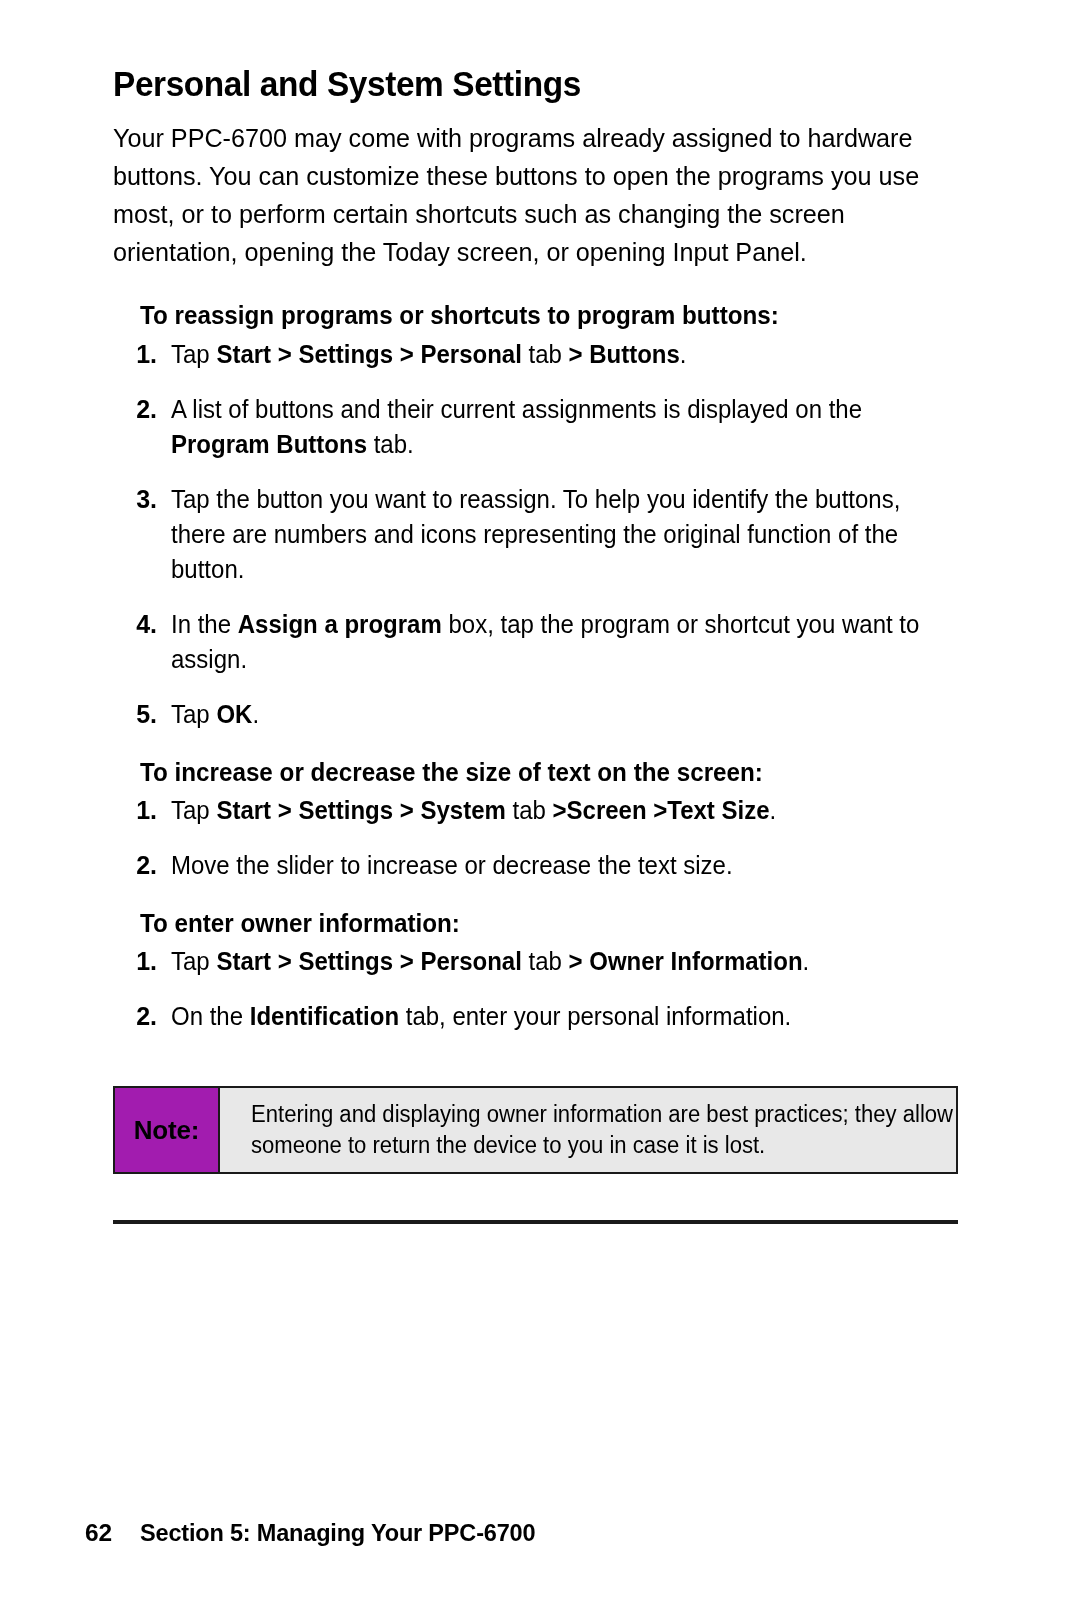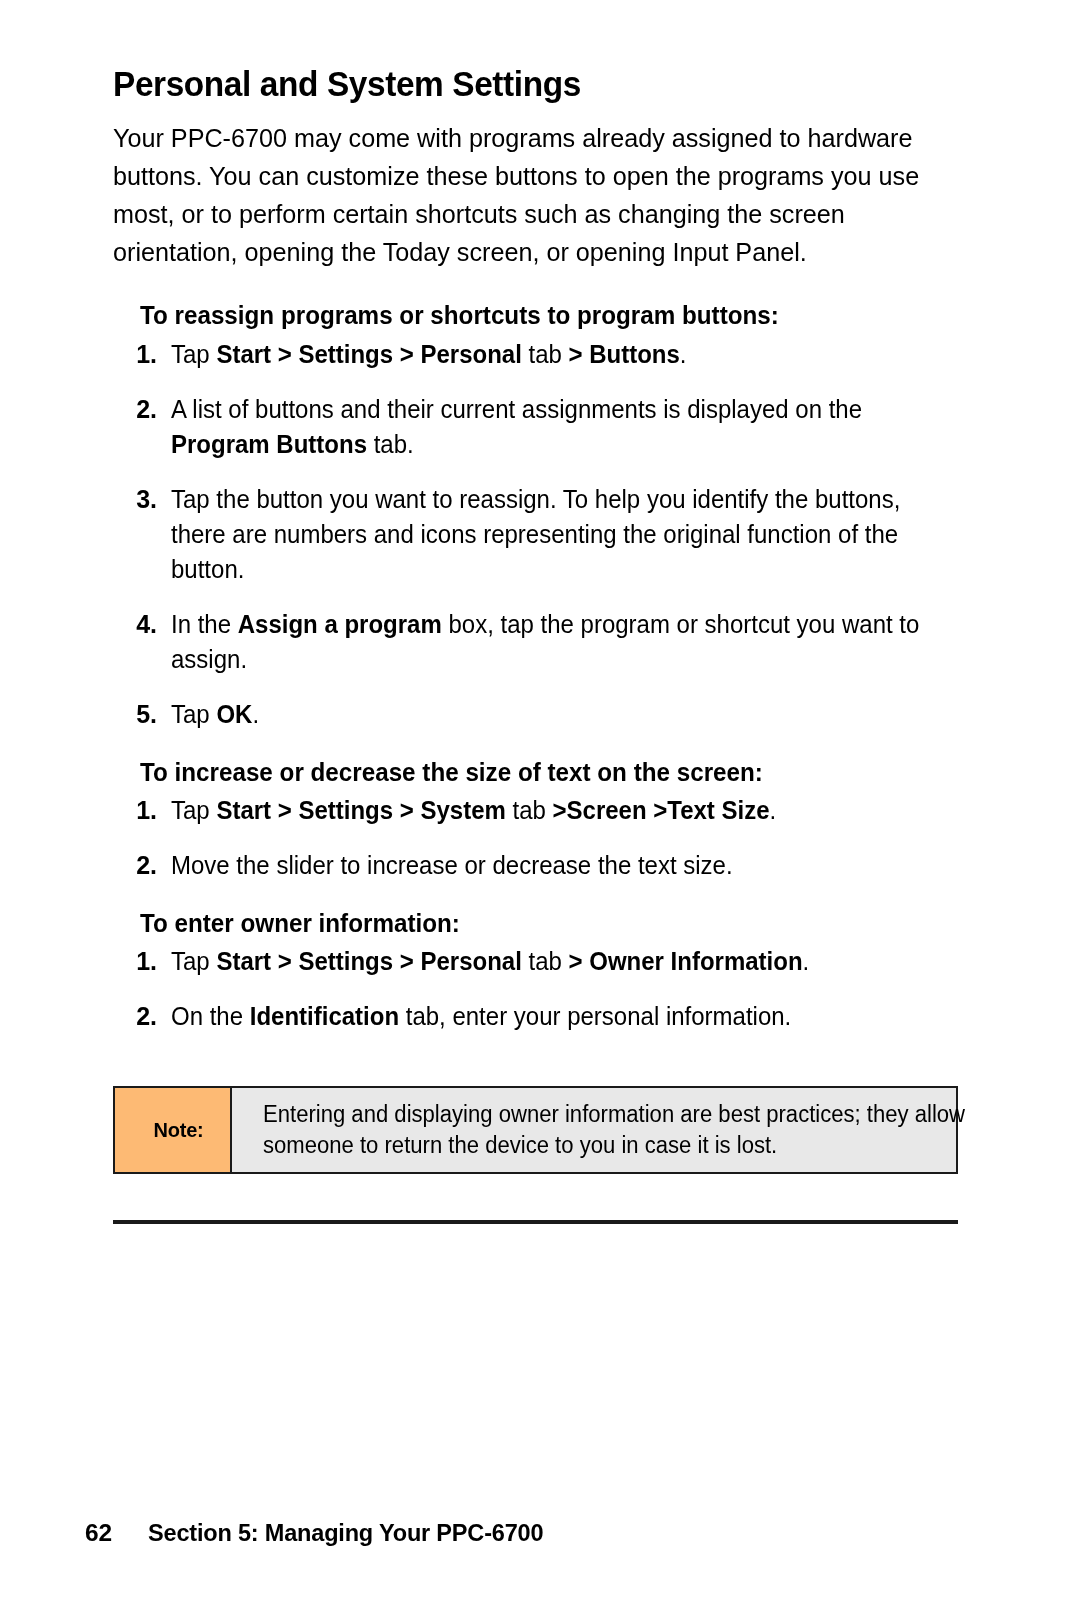--- a/index.html
+++ b/index.html
@@ -100,29 +100,28 @@
   .callout {
     display: flex;
     align-items: stretch;
     border: 2px solid #1a1a1a;
     background: #e8e8e8;
     box-sizing: border-box;
     width: 845px;
   }
   .callout-label {
     flex: 0 0 103px;
-    background: #fdba74;
+    background: #a21caf;
     border-right: 2px solid #1a1a1a;
     display: flex;
     align-items: center;
     justify-content: center;
-    font-size: 20px;
+    font-size: 26px;
     font-weight: bold;
     letter-spacing: -0.2px;
-    padding-left: 12px;
   }
   .callout-body {
     flex: 1 1 auto;
     padding: 11px 14px 11px 31px;
     font-size: 23px;
     line-height: 31px;
     box-sizing: border-box;
   }
   .callout-body p {
     margin: 0;
@@ -138,21 +137,21 @@
   .footer {
     position: absolute;
     left: 85px;
     top: 1519px;
     font-size: 24.5px;
     font-weight: bold;
     letter-spacing: -0.2px;
     display: flex;
     align-items: baseline;
   }
-  .footer-page-number { margin-right: 36px; }
+  .footer-page-number { margin-right: 28px; }
   .footer-text { transform: scaleX(0.96); transform-origin: left center; }
 </style>
 </head>
 <body>
 
 <div class="page">
 
   <div class="content">
 
     <h1 class="page-title">Personal and System Settings</h1>

